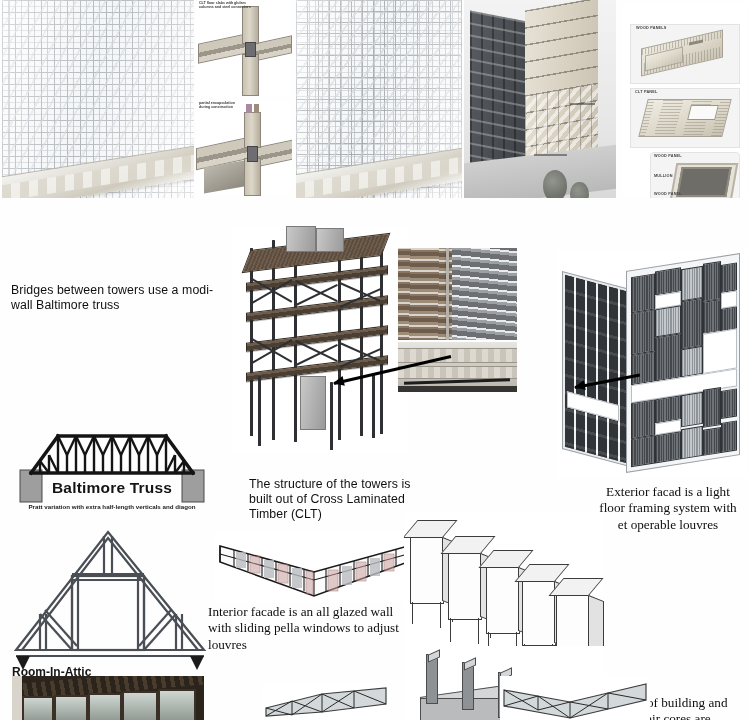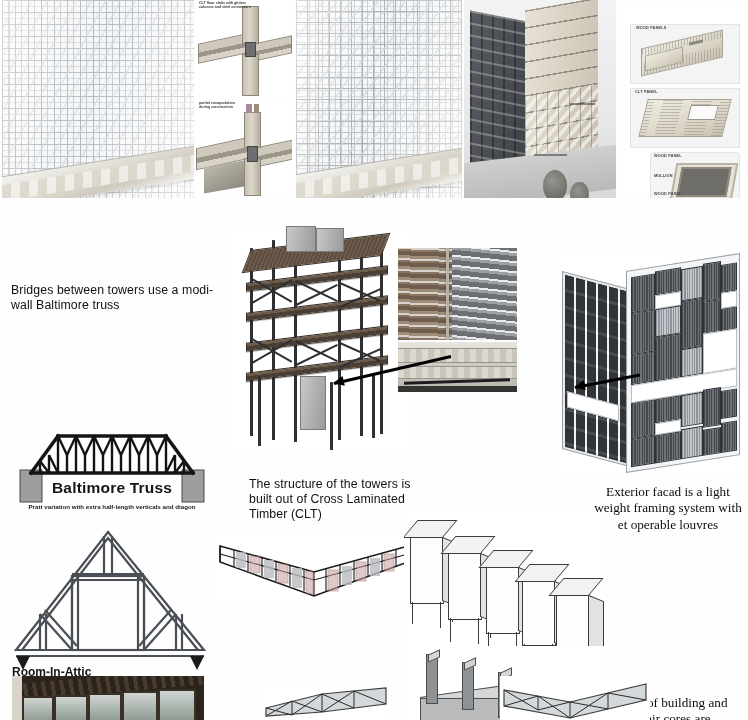--- a/index.html
+++ b/index.html
@@ -456,23 +456,26 @@
       <g fill="#b9bcc0" opacity=".8">
         <rect x="22" y="22" width="10" height="16"></rect>
         <rect x="50" y="30" width="10" height="18"></rect>
         <rect x="78" y="38" width="10" height="20"></rect>
         <rect x="128" y="36" width="10" height="19"></rect>
         <rect x="156" y="28" width="10" height="18"></rect>
       </g>
     </svg>
   </div>
 
+  <div class="txt-serif abs" style="left:208px;top:604px;width:205px;">Interior facade is an all glazed wall
+with sliding pella windows to adjust
+louvres</div>
 
   <div class="txt-serif-c abs" style="left:592px;top:484px;width:152px;">Exterior facad is a light
-weight framing system with
+floor framing system with
 et operable louvres</div>
   <div class="txt-serif abs" style="left:618px;top:695px;width:130px;">Base of building and
 the stair cores are</div>
 
   <div class="ph" style="left:404px;top:512px;width:200px;height:148px;">
     <div class="mblock" style="left:6px;top:6px;">
       <div class="mface" style="left:0;top:14px;width:32px;height:70px;"></div>
       <div class="mside" style="left:32px;top:22px;width:14px;height:62px;transform:skewY(22deg);"></div>
       <div class="mtop" style="left:0;top:2px;width:38px;height:16px;transform:skewX(-40deg);"></div>
       <div class="mleg" style="left:2px;top:84px;height:22px;"></div>

